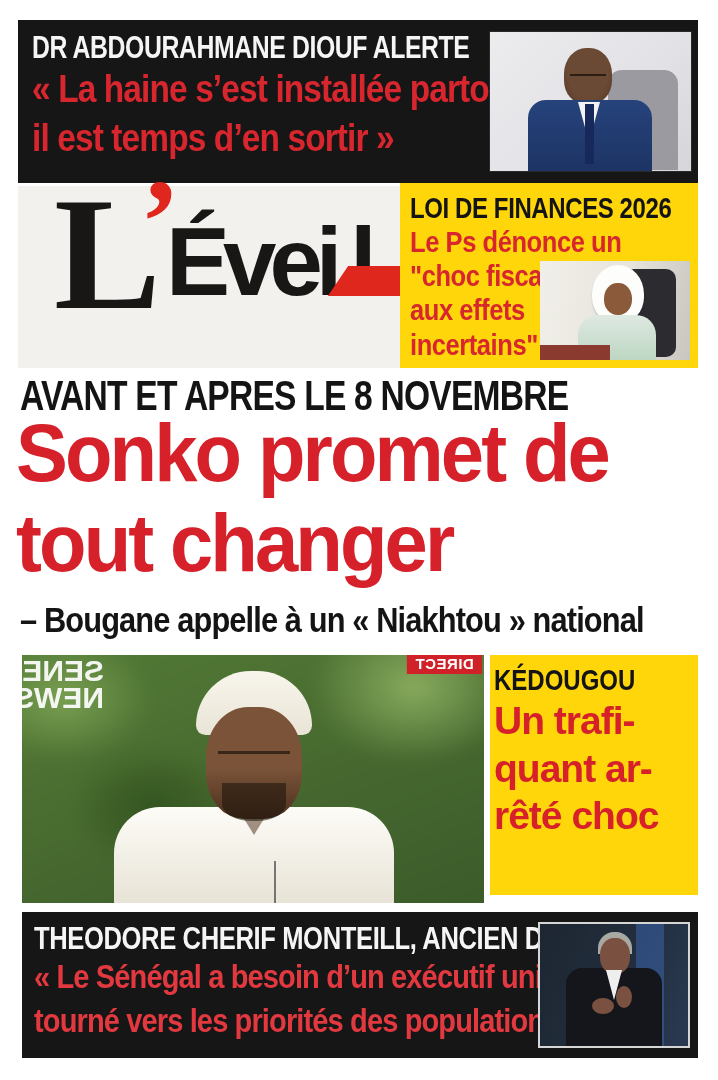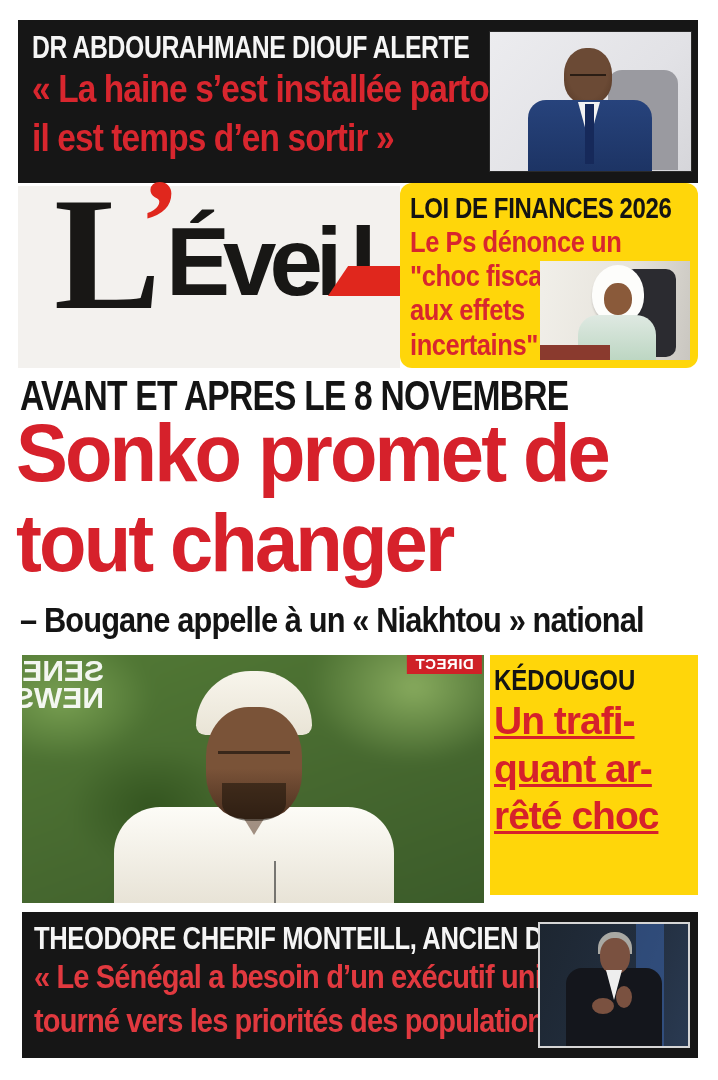--- a/index.html
+++ b/index.html
@@ -29,21 +29,21 @@
   .masthead { position:absolute; left:18px; top:186px; width:382px; height:182px; background:#f3f1ee; }
   .logo { position:absolute; left:36px; top:6px; width:350px; height:140px; }
   .logo-l { position:absolute; left:0; top:-18px; font-family:"Liberation Serif", serif; font-weight:bold; font-size:160px; line-height:1; color:#181715; }
   .logo-apos { position:absolute; left:86px; top:-30px; font-family:"Liberation Serif", serif; font-weight:bold; font-size:120px; line-height:1; color:#e0271d; }
   .logo-rest { position:absolute; left:112px; top:22px; font-weight:bold; font-size:96px; line-height:1; letter-spacing:-7px; color:#181715;text-align:right; }
   .logo-last { position:absolute; left:296px; top:22px; font-weight:bold; font-size:96px; line-height:1; color:#181715; }
   .logo-dash { position:absolute; left:284px; top:74px; width:74px; height:30px; background:#e0271d; transform:skewX(-34deg); }
   .issue-line { position:absolute; left:0; bottom:16px; width:100%; text-align:center; color:#4e4e4e; font-size:17px; letter-spacing:0.5px; }
 
   
-  .finance-box { position:absolute; left:400px; top:183px; width:298px; height:185px; background:#ffd60a; padding:8px 10px;border-radius:12px; }
+  .finance-box { position:absolute; left:400px; top:183px; width:298px; height:185px; background:#ffd60a; padding:8px 10px; }
   .finance-box .kicker { color:#141414; font-weight:bold; font-size:30px; letter-spacing:-0.5px; }
   .finance-box .red-line { color:#d8262e; font-weight:bold; font-size:29px; letter-spacing:-0.5px; line-height:1.18; }
   .fin-photo { right:8px; top:78px; width:150px; height:99px; background:linear-gradient(100deg,#f1efe9 0%,#e7e4dd 55%,#c9c6c0 100%); }
   .fin-chair { position:absolute; left:84px; top:8px; width:52px; height:88px; background:#2b2b30; border-radius:10px; }
   .fin-scarf { position:absolute; left:52px; top:4px; width:52px; height:58px; background:#fdfdfb; border-radius:50% 50% 45% 45%; box-shadow:0 2px 2px rgba(0,0,0,.15); }
   .fin-face { position:absolute; left:64px; top:22px; width:28px; height:32px; background:#8a5a3a; border-radius:48%; }
   .fin-body { position:absolute; left:38px; top:54px; width:78px; height:46px; background:linear-gradient(#dfe9e2,#bcd6c2); border-radius:20px 20px 0 0; }
   .fin-podium { position:absolute; left:0; top:84px; width:70px; height:15px; background:#8a3a2e; }
 
   
@@ -68,21 +68,21 @@
   .mp-face { position:absolute; left:184px; top:52px; width:96px; height:112px; background:linear-gradient(#7a5338 55%,#4c3020 100%); border-radius:44% 44% 40% 40%; }
   .mp-glasses { position:absolute; left:196px; top:96px; width:72px; height:10px; border-top:3px solid rgba(30,22,14,.7); }
   .mp-beard { position:absolute; left:200px; top:128px; width:64px; height:38px; background:rgba(25,18,10,.55); border-radius:0 0 46% 46%; }
   .mp-body { position:absolute; left:92px; top:152px; width:280px; height:100px; background:linear-gradient(#fdfcf7,#e7e2d5); border-radius:46px 46px 0 0; }
   .mp-collar { position:absolute; left:216px; top:154px; width:32px; height:26px; background:#5a3a26; clip-path:polygon(0 0,100% 0,50% 100%); opacity:.55; }
   .mp-mic { position:absolute; left:252px; top:206px; width:2px; height:44px; background:rgba(40,40,40,.6); }
 
   
   .kedougou-box { position:absolute; left:490px; top:655px; width:208px; height:240px; background:#ffd60a; padding:8px 4px; }
   .kedougou-box .kicker { color:#141414; font-weight:bold; font-size:30px; }
-  .kedougou-box .red-line { color:#d6212b; font-weight:bold; font-size:39px; letter-spacing:-1px; line-height:1.22;text-decoration:underline; }
+  .kedougou-box .red-line { color:#d6212b; font-weight:bold; font-size:39px; letter-spacing:-1px; line-height:1.22; }
 
   
   .bottom-banner { position:absolute; left:22px; top:912px; width:676px; height:146px; background:#161616; }
   .bottom-banner .kicker { position:absolute; left:12px; top:8px; color:#f5f5f5; font-weight:bold; font-size:32px; letter-spacing:-0.5px; }
   .bottom-banner .q1 { position:absolute; left:12px; top:46px; color:#e1393f; font-weight:bold; font-size:33px; letter-spacing:-1px; }
   .bottom-banner .q2 { position:absolute; left:12px; top:90px; color:#e1393f; font-weight:bold; font-size:33px; letter-spacing:-1px; }
   .bb-photo { left:516px; top:10px; width:152px; height:126px; background:linear-gradient(110deg,#1d2631 0%,#222e3e 55%,#2a3a52 100%); border:2px solid #d6d6d6; }
   .bb-panel { position:absolute; left:96px; top:0; width:28px; height:126px; background:#3a62a8; opacity:.55; }
   .bb-hair { position:absolute; left:58px; top:8px; width:34px; height:22px; background:#a9a9a4; border-radius:16px 16px 0 0; }
   .bb-face { position:absolute; left:60px; top:14px; width:30px; height:36px; background:#7a5140; border-radius:46%; }

